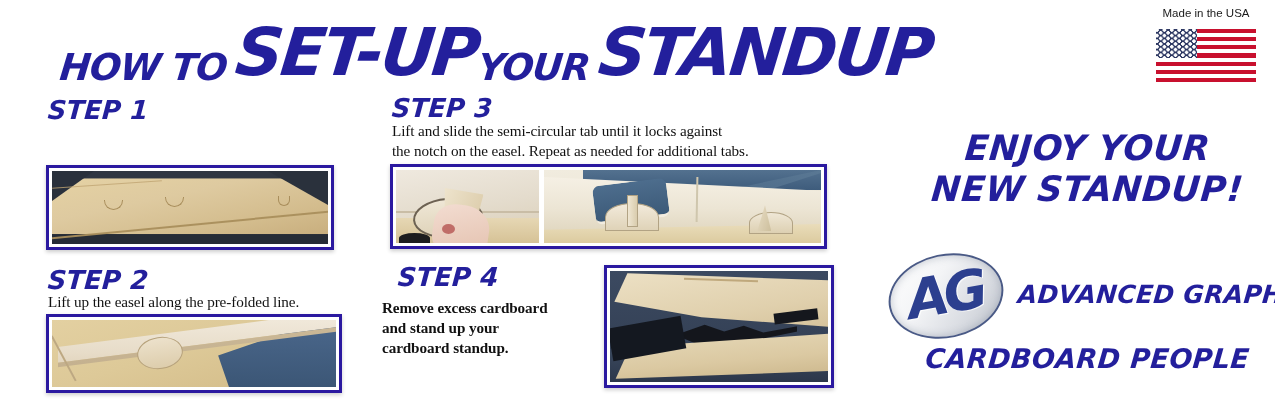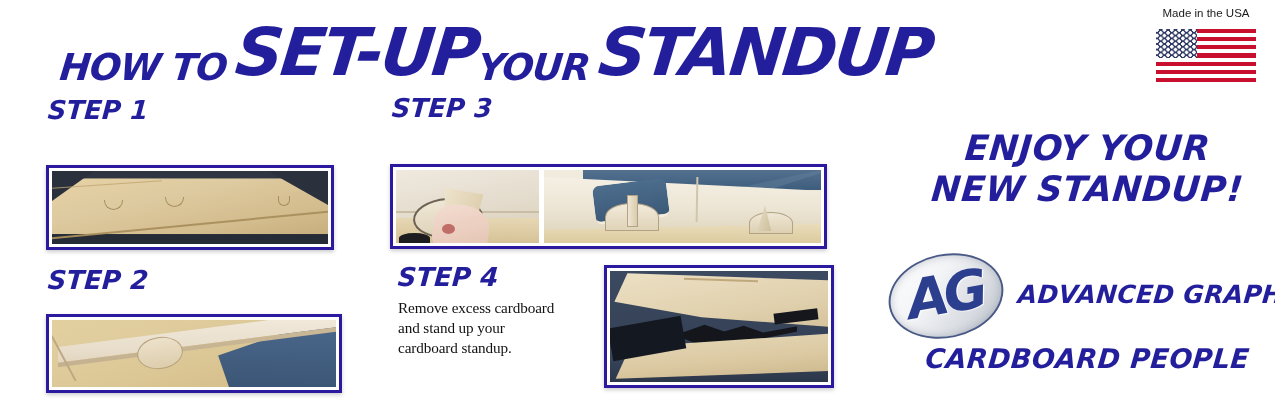--- a/index.html
+++ b/index.html
@@ -443,31 +443,34 @@
       <div class="corner-r"></div>
       <div class="score2"></div>
       <div class="score"></div>
       <div class="tab" style="left:19%; top:40%;"></div>
       <div class="tab" style="left:41%; top:36%;"></div>
       <div class="tab" style="left:82%; top:34%; width:10px;"></div>
     </div>
   </div>
 
   <div class="step-head" style="left:48px; top:265px;">STEP 2</div>
+  <div class="step-body" style="left:48px; top:292px; width:310px;">Lift up the easel along the pre-folded line.</div>
   <div class="frame" style="left:46px; top:314px; width:296px; height:79px;">
     <div class="photo ph2">
       <div class="blue-bg"></div>
       <div class="easel"></div>
       <div class="easel-edge"></div>
       <div class="circle-tab"></div>
       <div class="fold"></div>
     </div>
   </div>
 
   <div class="step-head" style="left:392px; top:93px;">STEP 3</div>
+  <div class="step-body" style="left:392px; top:121px; width:440px;">Lift and slide the semi-circular tab until it locks against
+the notch on the easel.  Repeat as needed for additional tabs.</div>
   <div class="frame" style="left:390px; top:164px; width:437px; height:85px;">
     <div class="photo ph3a" style="flex:0 0 143px;">
       <div class="wallline"></div>
       <div class="deck"></div>
       <div class="oval"></div>
       <div class="tabpaper"></div>
       <div class="dark"></div>
       <div class="hand"></div>
       <div class="nail"></div>
     </div>
@@ -479,21 +482,21 @@
       <div class="slot"></div>
       <div class="deck"></div>
       <div class="tabA"></div>
       <div class="tabA-up"></div>
       <div class="tabB"></div>
       <div class="tabB-up"></div>
     </div>
   </div>
 
   <div class="step-head" style="left:398px; top:262px;">STEP 4</div>
-  <div class="step-body" style="left:398px; top:298px; width:220px;">Remove excess cardboard
+  <div class="step-body" style="left:382px; top:298px; width:220px;font-weight:bold;">Remove excess cardboard
 and stand up your
 cardboard standup.</div>
   <div class="frame" style="left:604px; top:265px; width:230px; height:123px;">
     <div class="photo ph4">
       <div class="carpetB"></div>
       <div class="sheet-top"></div>
       <div class="hairline"></div>
       <div class="notch"></div>
       <div class="gap-r"></div>
       <div class="sheet-bot"></div>

